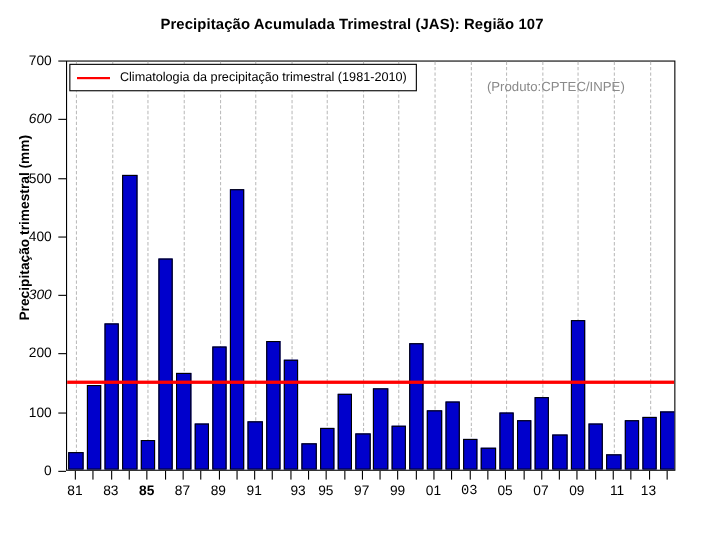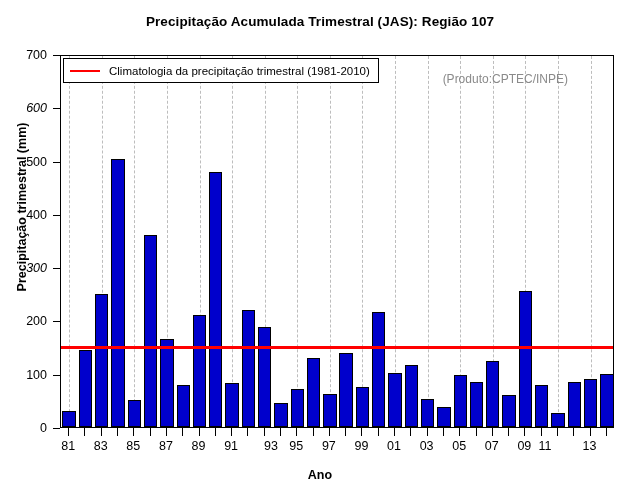--- a/index.html
+++ b/index.html
@@ -223,37 +223,36 @@
       <div class="xtick-mark" style="left: 464.382px;"></div>
       <div class="xtick-mark" style="left: 480.676px;"></div>
       <div class="xtick-mark" style="left: 496.971px;"></div>
       <div class="xtick-mark" style="left: 513.265px;"></div>
       <div class="xtick-mark" style="left: 529.559px;"></div>
       <div class="xtick-mark" style="left: 545.853px;"></div>
     </div>
   <div id="x-labels">
       <div class="xtick-label" style="left: 8.14706px;">81</div>
       <div class="xtick-label" style="left: 40.7353px;">83</div>
-      <div class="xtick-label" style="left: 73.3235px;">85</div>
+      <div class="xtick-label" style="left: 73.3235px; font-weight: bold;">85</div>
       <div class="xtick-label" style="left: 105.912px;">87</div>
       <div class="xtick-label" style="left: 138.5px;">89</div>
       <div class="xtick-label" style="left: 171.088px;">91</div>
       <div class="xtick-label" style="left: 211px;">93</div>
       <div class="xtick-label" style="left: 236.265px;">95</div>
       <div class="xtick-label" style="left: 268.853px;">97</div>
       <div class="xtick-label" style="left: 301.441px;">99</div>
       <div class="xtick-label" style="left: 334.029px;">01</div>
-      <div class="xtick-label" style="left: 366.618px;">03</div>
+      <div class="xtick-label" style="left: 366.618px; font-family: Liberation Mono, monospace;">03</div>
       <div class="xtick-label" style="left: 399.206px;">05</div>
       <div class="xtick-label" style="left: 431.794px;">07</div>
       <div class="xtick-label" style="left: 464.382px;">09</div>
-      <div class="xtick-label" style="left: 485px;">11</div>
+      <div class="xtick-label" style="left: 501px;">11</div>
       <div class="xtick-label" style="left: 529.559px;">13</div>
     </div>
-  <div id="x-axis-title">Ano</div>
 
   <div id="legend-box">
     <span id="legend-swatch"></span>
     <span id="legend-label">Climatologia da precipitação trimestral (1981-2010)</span>
   </div>
 
   <div id="producer-note">(Produto:CPTEC/INPE)</div>
 
 </div>
 

